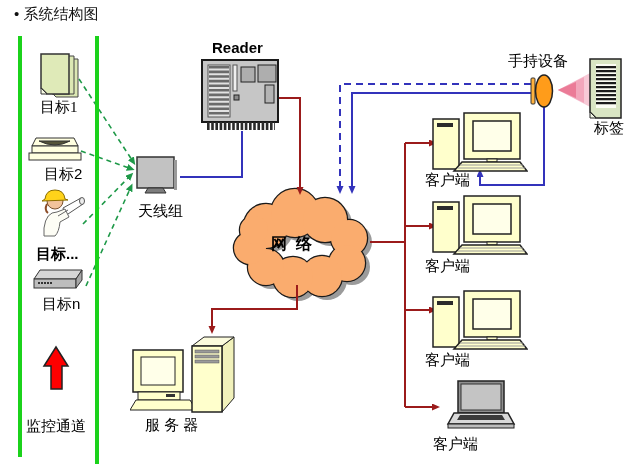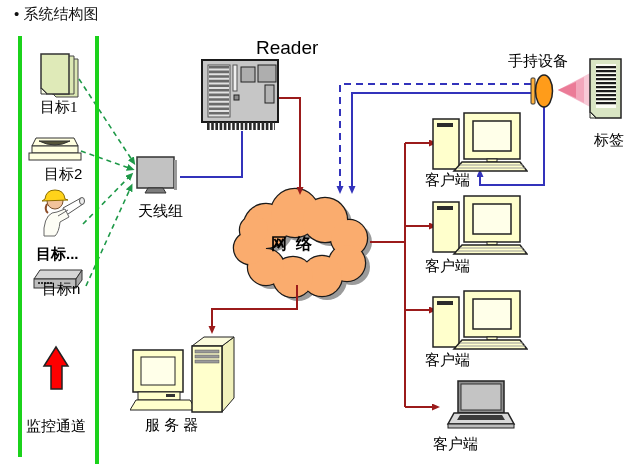--- a/index.html
+++ b/index.html
@@ -2,21 +2,21 @@
 <html><head>
 <meta charset="utf-8">
 <style>
   html,body{margin:0;padding:0;background:#fff;}
   #stage{position:relative;width:626px;height:475px;background:#ffffff;overflow:hidden;
          font-family:"Liberation Sans","DejaVu Sans",sans-serif;color:#000;}
   #links{position:absolute;left:0;top:0;z-index:1;}
   .vline{position:absolute;width:4px;background:#1bd21b;z-index:2;}
   .icon{position:absolute;z-index:3;}
   .lbl{position:absolute;z-index:4;font-size:15px;line-height:15px;white-space:pre;color:#000;}
-  .lbl.b{font-weight:normal;font-size:19px;margin-left:44px;}
+  .lbl.b{font-weight:bold;font-size:15px;}
   .lbl.net{font-size:16px;font-weight:600;}
   .title{position:absolute;left:14px;top:5px;z-index:4;font-size:15px;color:#111;}
 </style>
 </head>
 <body>
 
 <div id="stage">
 
   <svg id="links" width="626" height="475" viewBox="0 0 626 475">
     <defs>
@@ -204,26 +204,26 @@
     <polygon points="62,10 74,1 104,1 92,10" fill="#fbfbdd" stroke="#222"></polygon>
     <rect x="62" y="10" width="30" height="66" fill="#ffffcc" stroke="#222" stroke-width="1.5"></rect>
     <rect x="65" y="14" width="24" height="3" fill="#9a9a9a" stroke="#555" stroke-width="0.5"></rect>
     <rect x="65" y="19" width="24" height="3" fill="#9a9a9a" stroke="#555" stroke-width="0.5"></rect>
     <rect x="65" y="24" width="24" height="3" fill="#9a9a9a" stroke="#555" stroke-width="0.5"></rect>
   </svg>
 
   <div class="lbl" style="left:40px;top:100px;font-family:Liberation Serif, serif;">目标1</div>
   <div class="lbl" style="left:44px;top:166px;">目标2</div>
   <div class="lbl" style="left:36px;top:246px;font-weight:bold;">目标...</div>
-  <div class="lbl" style="left:42px;top:281px;">目标n</div>
+  <div class="lbl" style="left:42px;top:296px;">目标n</div>
   <div class="lbl" style="left:26px;top:418px;">监控通道</div>
   <div class="lbl" style="left:138px;top:203px;">天线组</div>
   <div class="lbl b" style="left:212px;top:40px;">Reader</div>
   <div class="lbl net" style="left:271px;top:236px;">网  络</div>
   <div class="lbl" style="left:145px;top:417px;">服 务 器</div>
   <div class="lbl" style="left:508px;top:53px;">手持设备</div>
-  <div class="lbl" style="left:594px;top:132px;">标签</div>
+  <div class="lbl" style="left:594px;top:120px;">标签</div>
   <div class="lbl" style="left:425px;top:172px;">客户端</div>
   <div class="lbl" style="left:425px;top:258px;">客户端</div>
   <div class="lbl" style="left:425px;top:352px;">客户端</div>
   <div class="lbl" style="left:433px;top:436px;">客户端</div>
 
 </div>
 
 </body></html>

